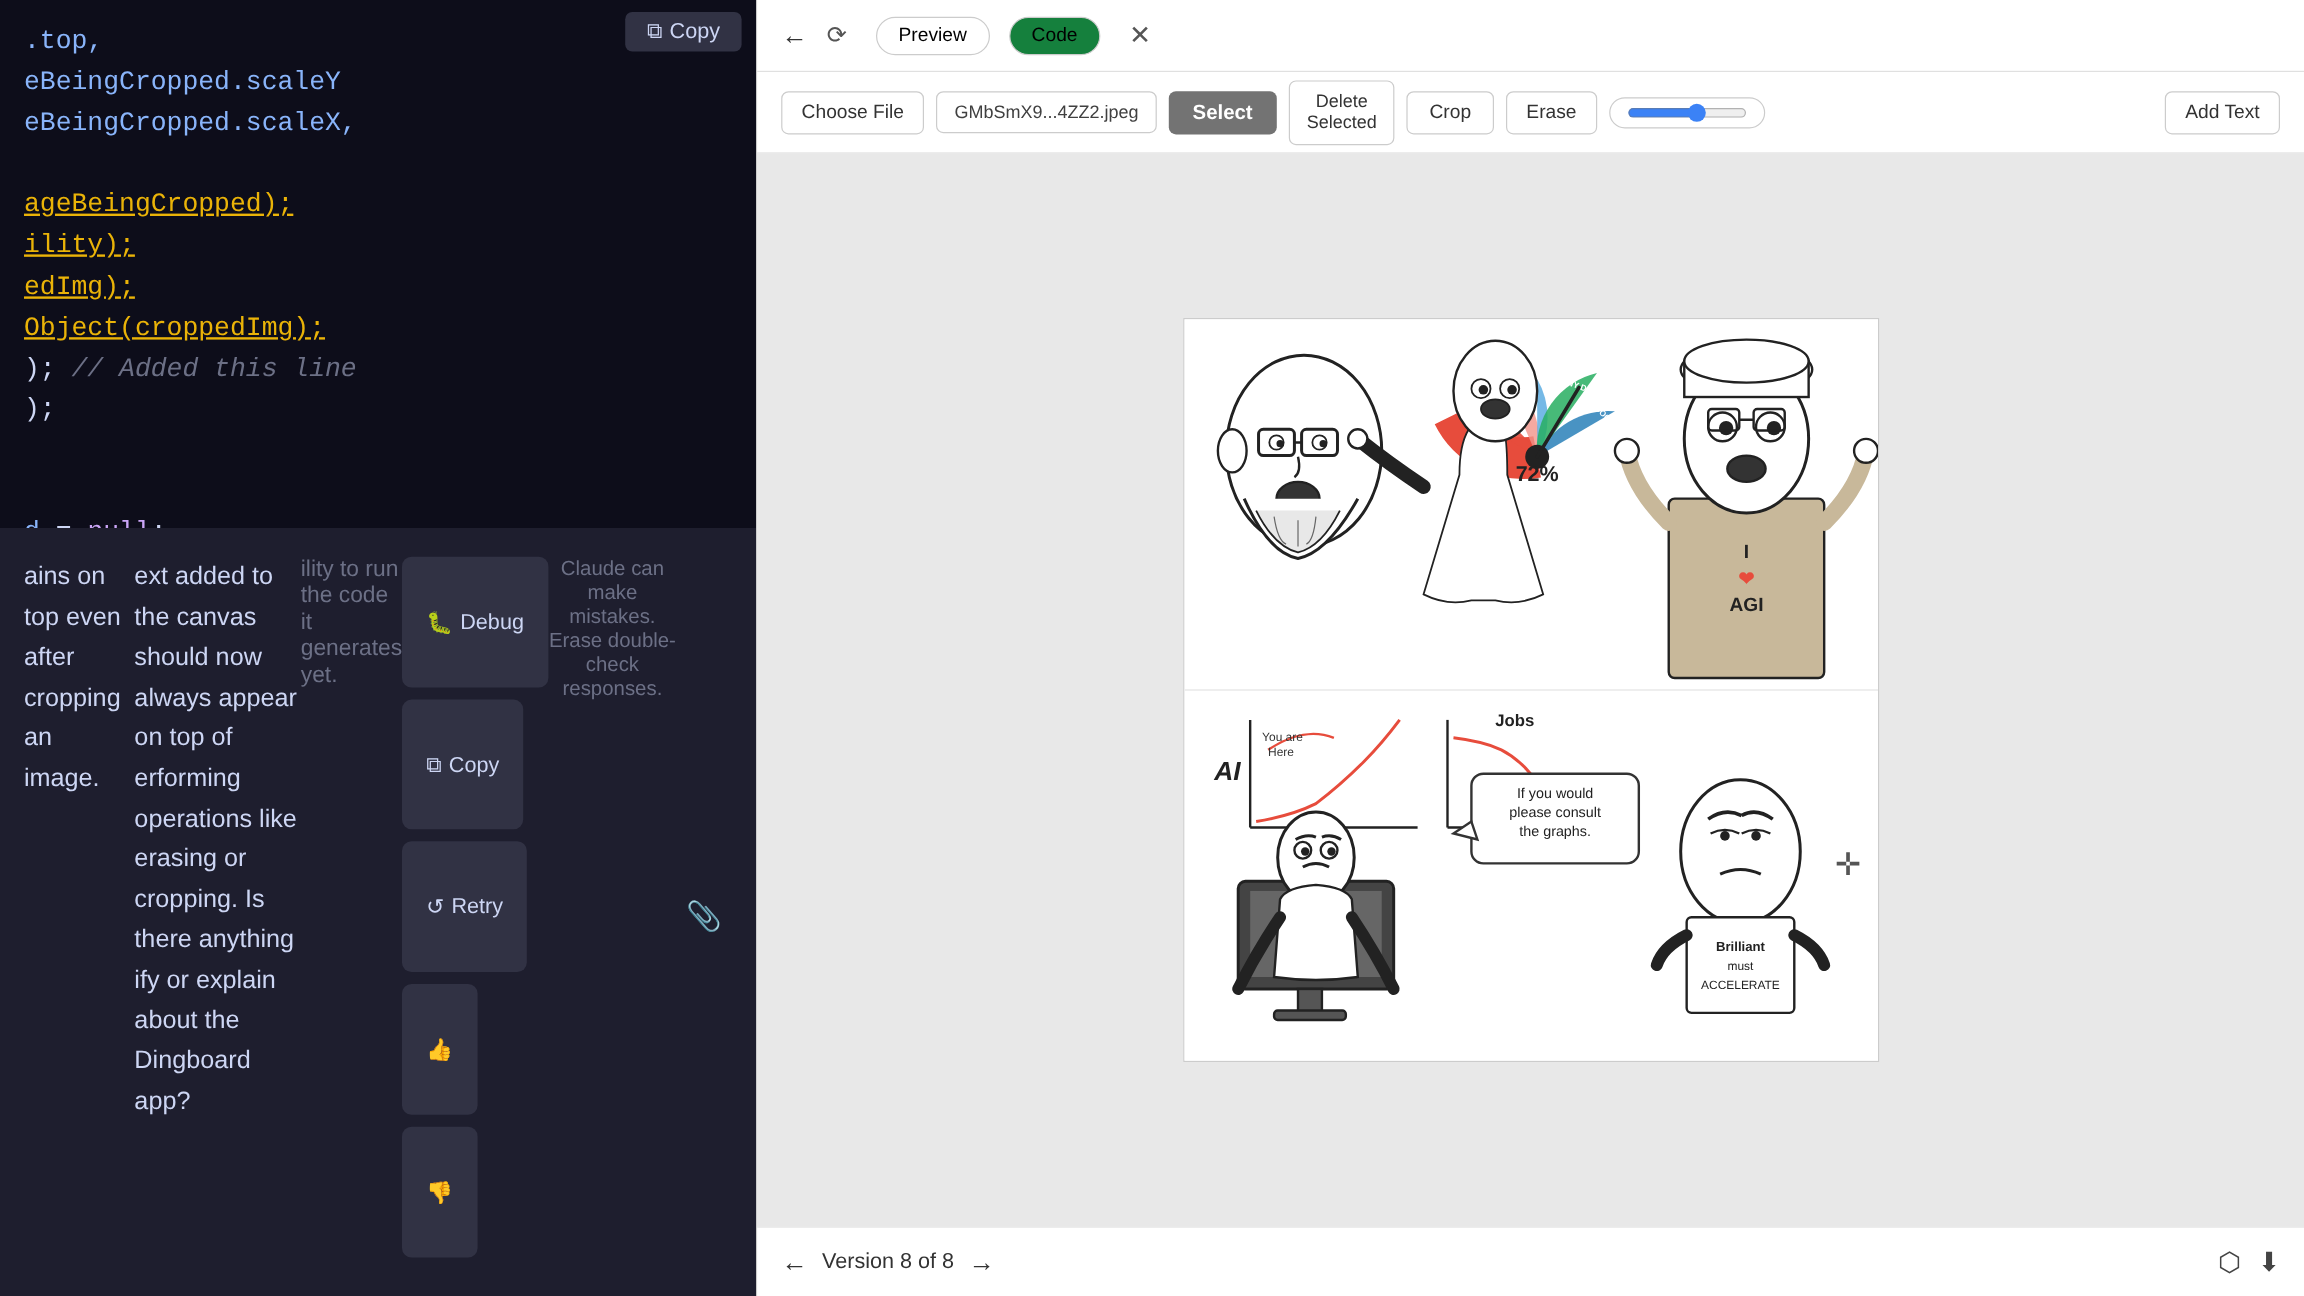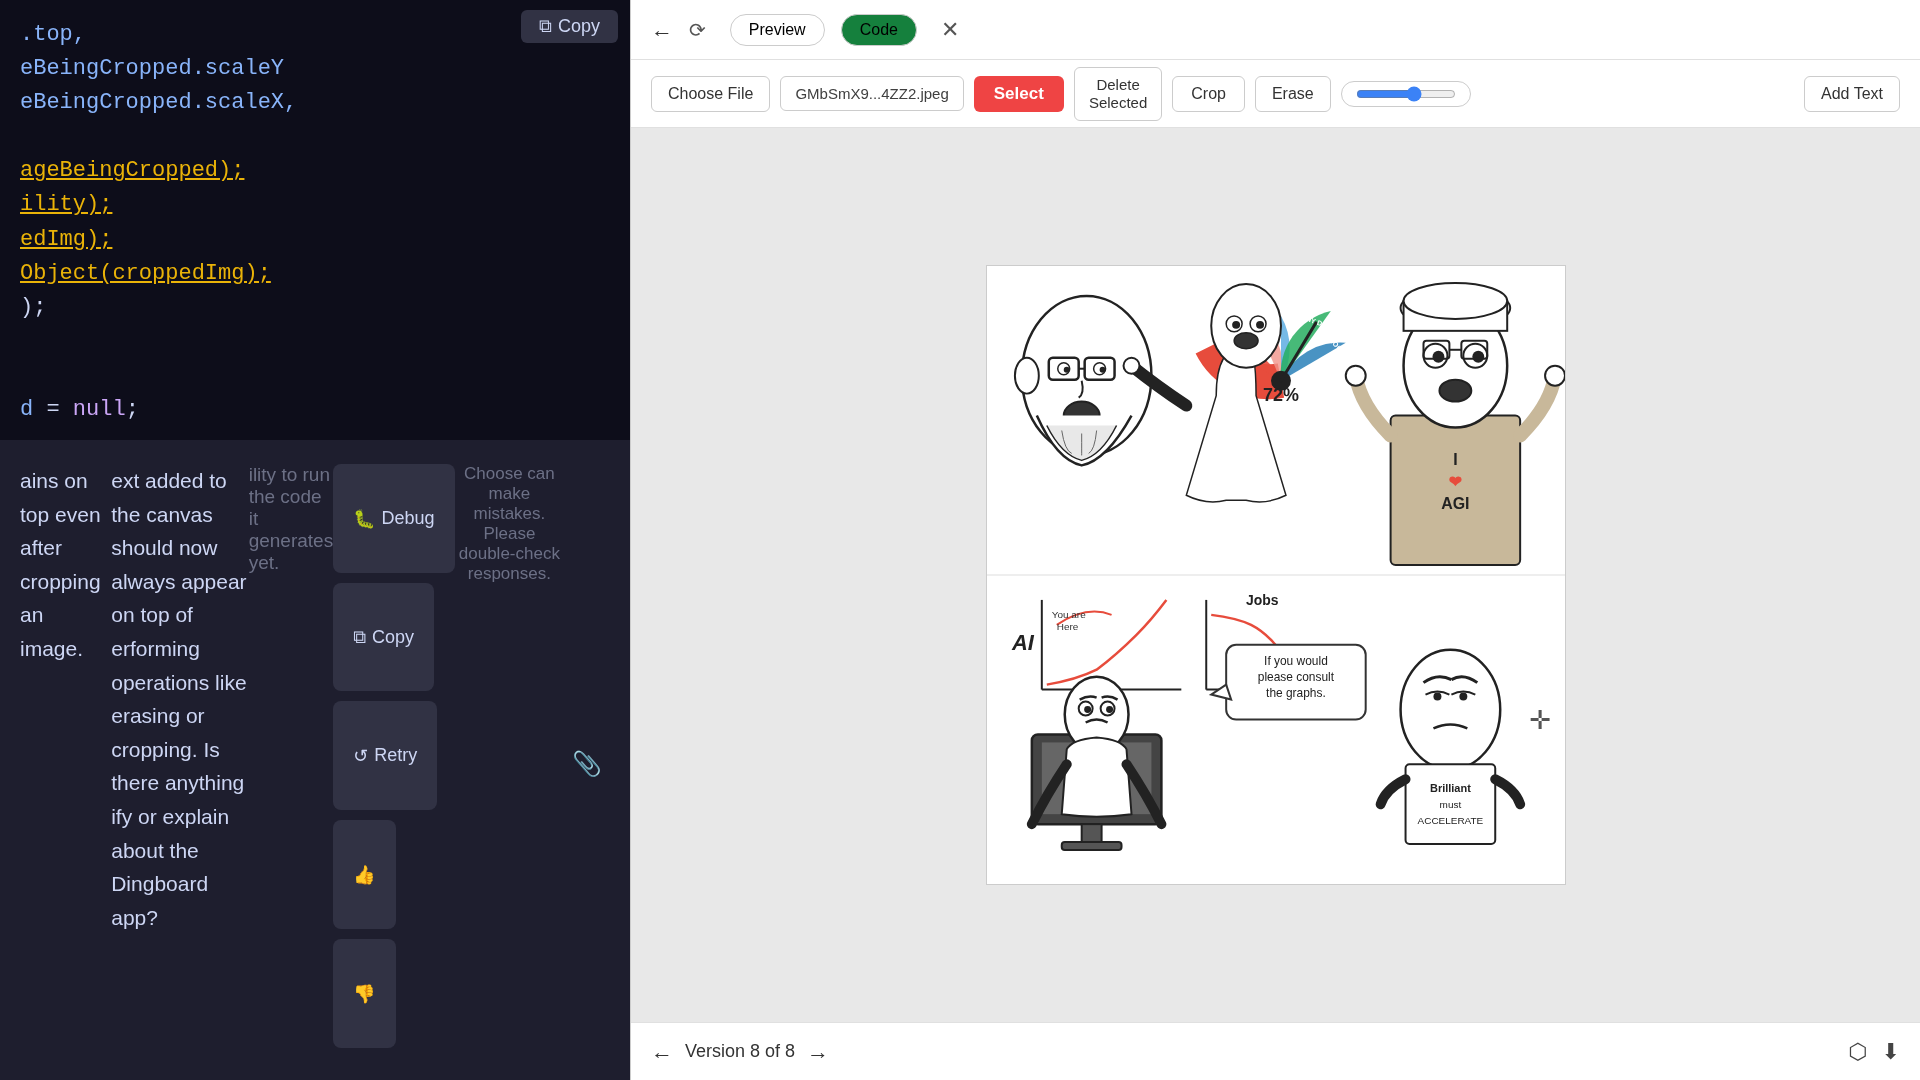--- a/index.html
+++ b/index.html
@@ -222,21 +222,21 @@
     #filename-display {
       font-size: 15px;
       color: #404040;
       background: white;
       border: 1px solid #ccc;
       border-radius: 6px;
       padding: 8px 14px;
     }
 
     #select-btn {
-      background: #ef4444;
+      background: #737373;
       color: white;
       border: none;
       border-radius: 6px;
       padding: 8px 20px;
       font-size: 17px;
       font-weight: 600;
       cursor: pointer;
     }
 
     #delete-selected-btn {
@@ -378,20 +378,21 @@
       <span>Copy</span>
     </button>
     <div class="code-line"><span class="code-var">.top,</span></div>
     <div class="code-line"><span class="code-var">eBeingCropped.scaleY</span></div>
     <div class="code-line"><span class="code-var">eBeingCropped.scaleX,</span></div>
     <div class="code-line">&nbsp;</div>
     <div class="code-line"><span class="code-fn">ageBeingCropped);</span></div>
     <div class="code-line"><span class="code-fn">ility);</span></div>
     <div class="code-line"><span class="code-fn">edImg);</span></div>
     <div class="code-line"><span class="code-fn">Object(croppedImg);</span></div>
+    <div class="code-line"><span>); </span><span class="code-comment">// Added this line</span></div>
     <div class="code-line"><span>);</span></div>
     <div class="code-line">&nbsp;</div>
     <div class="code-line">&nbsp;</div>
     <div class="code-line"><span class="code-var">d</span><span> = </span><span class="code-keyword">null</span><span>;</span></div>
 
   </div>
 
   <div id="chat-area">
 
     <p class="chat-text">ains on top even after cropping an image.</p>
@@ -412,21 +413,21 @@
         <span>Retry</span>
       </button>
       <button class="chat-action-btn">
         <span>👍</span>
       </button>
       <button class="chat-action-btn">
         <span>👎</span>
       </button>
     </div>
 
-    <p class="disclaimer">Choose can make mistakes. Please double-check responses.</p>
+    <p class="disclaimer">Claude can make mistakes. Erase double-check responses.</p>
 
     <div class="input-row">
       <button class="attach-btn">
         <span>📎</span>
       </button>
     </div>
   </div>
 </div>
 
 <div id="right-panel">

